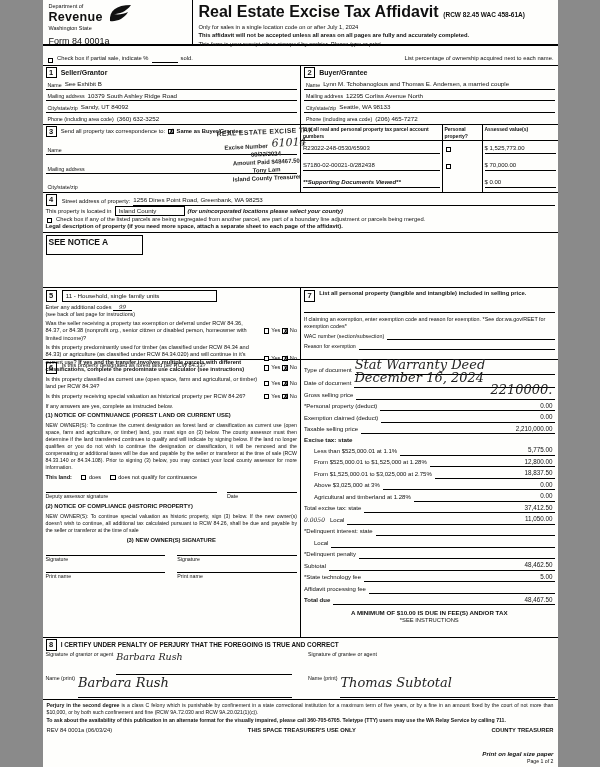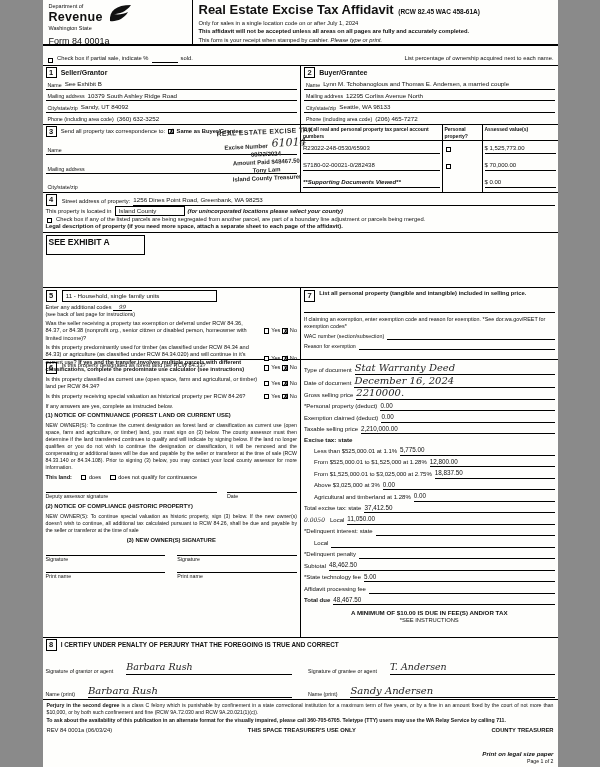--- a/index.html
+++ b/index.html
@@ -14,21 +14,21 @@
 .lbl{font-size:5.3px}
 
 .hdr{height:46px;display:flex;border-bottom:2.5px solid #000}
 .hdr-left{width:150px;padding:3px 4px 1px 6px;border-right:1px solid #000}
 .agency-row{display:flex;gap:4px;align-items:flex-start}
 .dept-of{font-size:5.5px}
 .revenue{font-size:12.5px;font-weight:bold;margin-top:-1px;letter-spacing:.3px}
 .wa-state{font-size:5.5px}
 .form-no{font-size:9px;font-weight:normal;margin-top:3px}
 .hdr-right{flex:1;padding:2px 6px}
-.title{font-size:13px;font-weight:bold}
+.title{font-size:16px;font-weight:bold}
 .rcw{font-size:6.5px;font-weight:bold;margin-left:3px}
 .note{font-size:5.8px;margin-top:1px}
 
 .prow{height:20px;display:flex;align-items:flex-end;padding:0 4px 2px;gap:3px;font-size:5.8px;border-bottom:1px solid #000}
 .pct-line{width:26px;border-bottom:1px solid #000;height:7px}
 .prow-right{margin-left:auto}
 
 .sec12{height:59px;display:grid;grid-template-columns:1fr 1fr;border-bottom:1px solid #000}
 .party{padding:1px 3px;display:flex;flex-direction:column}
 .party+.party{border-left:1px solid #000}
@@ -73,34 +73,34 @@
 .landrow{display:flex;gap:8px;align-items:center;font-size:5.6px}
 .deprow{display:flex;gap:10px}
 .dline{border-bottom:1px solid #000;height:9px}
 .sig2{display:grid;grid-template-columns:1fr 1fr;column-gap:12px;row-gap:1px}
 .blankline{border-bottom:1px solid #000;height:9px;margin-top:2px}
 
 .docrow{display:flex;align-items:flex-end;height:13px;font-size:6px}
 .trow{display:flex;align-items:flex-end;height:11.5px;font-size:6px}
 .tlbl{white-space:nowrap;padding-right:3px}
 .ind{padding-left:10px}
-.tline{flex:1;border-bottom:1px solid #000;text-align:left;font-size:6.3px;padding-right:2px}
+.tline{flex:1;border-bottom:1px solid #000;text-align:right;font-size:6.3px;padding-right:2px}
 .texhead{height:10px;font-weight:bold;font-size:6.2px;display:flex;align-items:flex-end}
 .minnote{text-align:center;font-weight:bold;font-size:6.2px;margin-top:4px}
 .seeinstr{text-align:center;font-size:5.8px}
 
 .sec8{height:62px;border-bottom:1.5px solid #000;padding:1px 3px;display:flex;flex-direction:column}
 .certrow{display:flex;align-items:center;gap:2px;font-size:6.4px;height:12px}
 .sg{display:grid;grid-template-columns:1fr 1fr;column-gap:16px;flex:1}
 .s8col{display:flex;flex-direction:column}
-.s8row{display:flex;align-items:flex-end;gap:13px;flex:1}
+.s8row{display:flex;gap:3px;flex:1}
 .s8lbl{font-size:5.3px;white-space:nowrap}
 .s8line{flex:1;border-bottom:1px solid #000;overflow:hidden;white-space:nowrap}
 .sigtxt{font-size:9.5px}
-.handv{font-size:10px}
+.handv{font-size:13px}
 
 .footer{height:67px;padding:2px 4px;display:flex;flex-direction:column}
 .perjury{font-size:5.2px;text-align:justify}
 .altfmt{font-size:5.2px;font-weight:bold;margin-top:1px}
 .botrow{display:flex;justify-content:space-between;font-size:5.8px;margin-top:4px}
 .printnote{margin-top:auto;text-align:right;font-size:6.2px}
 .pagenum{text-align:right;font-size:5.2px}
 </style>
 </head>
 <body>
@@ -273,21 +273,21 @@
     <div class="s4row">
       <span class="cb"></span>
       <span>Check box if any of the listed parcels are being segregated from another parcel, are part of a boundary line adjustment or parcels being merged.</span>
     </div>
     <div class="s4row">
       <span class="b">Legal description of property (if you need more space, attach a separate sheet to each page of the affidavit).</span>
     </div>
   </div>
 
   <div class="legalbox">
-    <span class="exhibit">SEE EXHIBIT A</span>
+    <span class="exhibit">SEE NOTICE A</span>
   </div>
 
   <div class="mid">
     <div class="mid-left">
 
       <div class="sec5">
         <div style="display:flex;align-items:center;gap:3px">
           <span class="secnum">5</span>
           <span class="usecode">11 - Household, single family units</span>
         </div>
@@ -494,25 +494,24 @@
           <span class="s8line"><span class="hand sigtxt">Barbara Rush</span></span>
         </div>
         <div class="s8row">
           <span class="s8lbl">Name (print)</span>
           <span class="s8line"><span class="hand handv">Barbara Rush</span></span>
         </div>
       </div>
       <div class="s8col">
         <div class="s8row">
           <span class="s8lbl">Signature of grantee or agent</span>
-          <span class="s8line"><span class="hand sigtxt">T. Andersen</span></span>
         </div>
         <div class="s8row">
           <span class="s8lbl">Name (print)</span>
-          <span class="s8line"><span class="hand handv">Sandy Andersen</span></span>
+          <span class="s8line"><span class="hand handv">Thomas Subtotal</span></span>
         </div>
       </div>
     </div>
   </div>
 
   <div class="footer">
     <div class="perjury">
       <span class="b">Perjury in the second degree</span>
       <span>is a class C felony which is punishable by confinement in a state correctional institution for a maximum term of five years, or by a fine in an amount fixed by the court of not more than $10,000, or by both such confinement and fine (RCW 9A.72.030 and RCW 9A.20.021(1)(c)).</span>
     </div>

